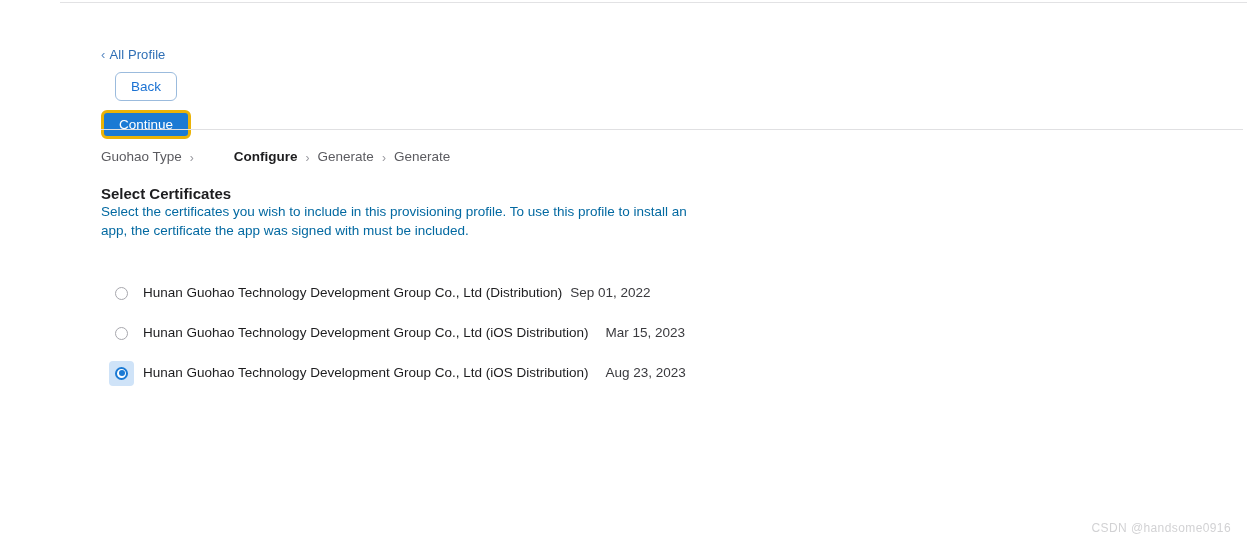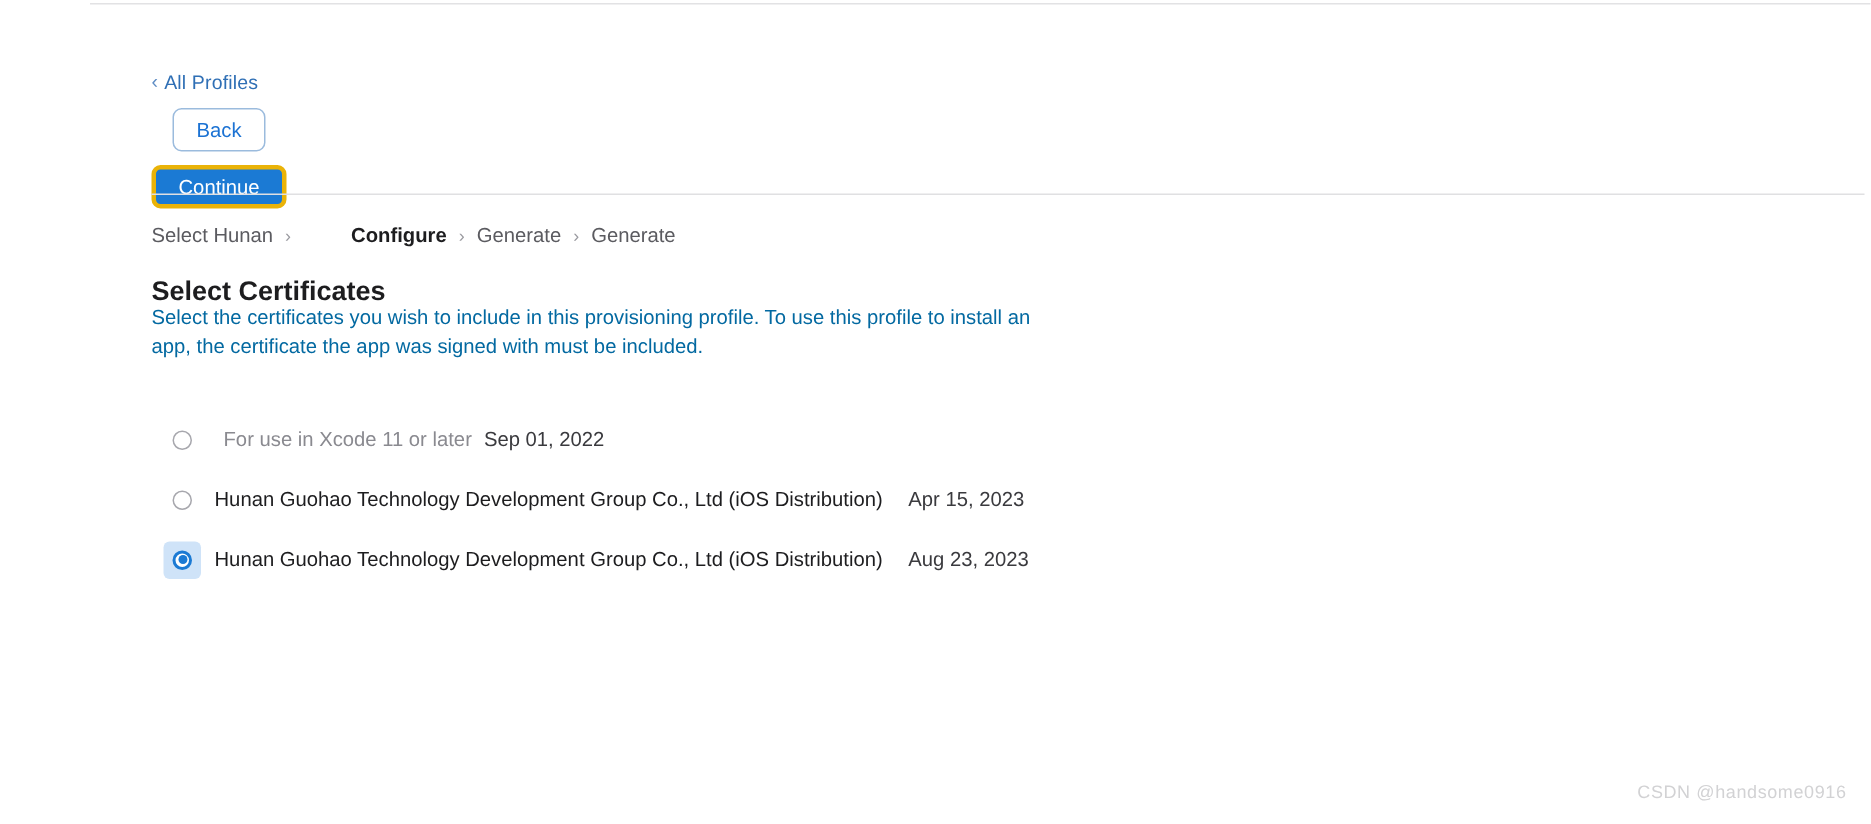--- a/index.html
+++ b/index.html
@@ -138,21 +138,21 @@
     font-size: 12px;
     padding: 0 8px;
     transform: translateY(0.5px);
   }
 
   
   .section-title {
     position: absolute;
     top: 185px;
     left: 0;
-    font-size: 18px;
+    font-size: 15px;
     font-weight: bold;
     color: #1d1d1f;
     line-height: 18px;
   }
   .section-desc {
     position: absolute;
     top: 203px;
     left: 0;
     width: 604px;
     font-size: 13.5px;
@@ -242,64 +242,64 @@
 </style>
 </head>
 <body>
 
 <div class="top-rule"></div>
 
 <div class="page">
 
   <a class="backlink">
     <span class="chev">‹</span>
-    <span>All Profiles</span>
+    <span>All Profile</span>
   </a>
 
   <div class="title-row">
     <div class="actions">
       <button class="btn btn-secondary">Back</button>
       <button class="btn btn-primary">Continue</button>
     </div>
   </div>
 
   <div class="header-divider"></div>
 
   <nav class="steps">
-    <span class="step">Select Hunan</span>
+    <span class="step">Guohao Type</span>
     <span class="step-sep">›</span>
     <span class="step active">Configure</span>
     <span class="step-sep">›</span>
     <span class="step">Generate</span>
     <span class="step-sep">›</span>
     <span class="step">Generate</span>
   </nav>
 
   <div class="section-title">Select Certificates</div>
   <div class="section-desc">Select the certificates you wish to include in this provisioning profile. To use this profile to install an app, the certificate the app was signed with must be included.</div>
 
   <div class="cert-list">
 
     <div class="cert-row">
       <span class="radio-wrap">
         <span class="radio"></span>
       </span>
       <span class="cert-text">
-        <span class="cert-note">For use in Xcode 11 or later</span>
+        <span class="cert-name">Hunan Guohao Technology Development Group Co., Ltd (Distribution)</span>
         <span class="cert-date">Sep 01, 2022</span>
       </span>
     </div>
 
     <div class="cert-row">
       <span class="radio-wrap">
         <span class="radio"></span>
       </span>
       <span class="cert-text">
         <span class="cert-name">Hunan Guohao Technology Development Group Co., Ltd (iOS Distribution)</span>
-        <span class="cert-date wide">Apr 15, 2023</span>
+        <span class="cert-date wide">Mar 15, 2023</span>
       </span>
     </div>
 
     <div class="cert-row">
       <span class="radio-wrap focused">
         <span class="radio checked"></span>
       </span>
       <span class="cert-text">
         <span class="cert-name">Hunan Guohao Technology Development Group Co., Ltd (iOS Distribution)</span>
         <span class="cert-date wide">Aug 23, 2023</span>

